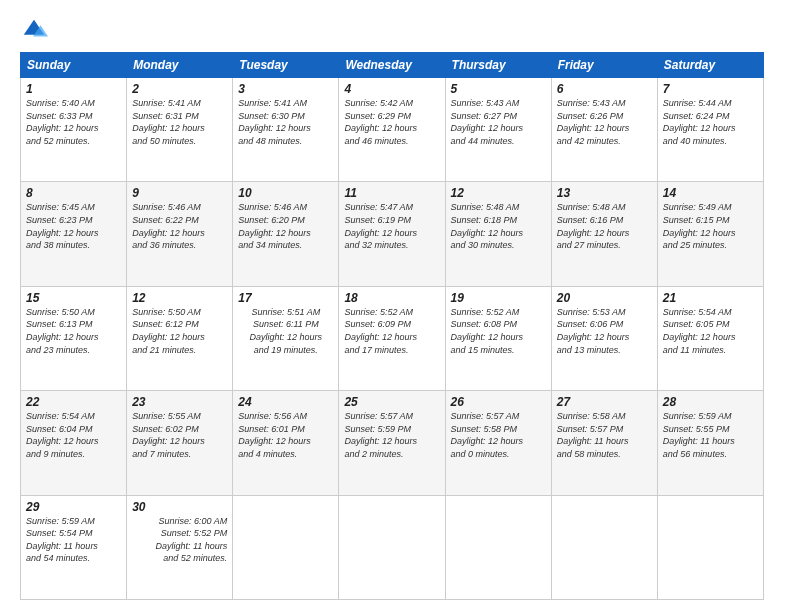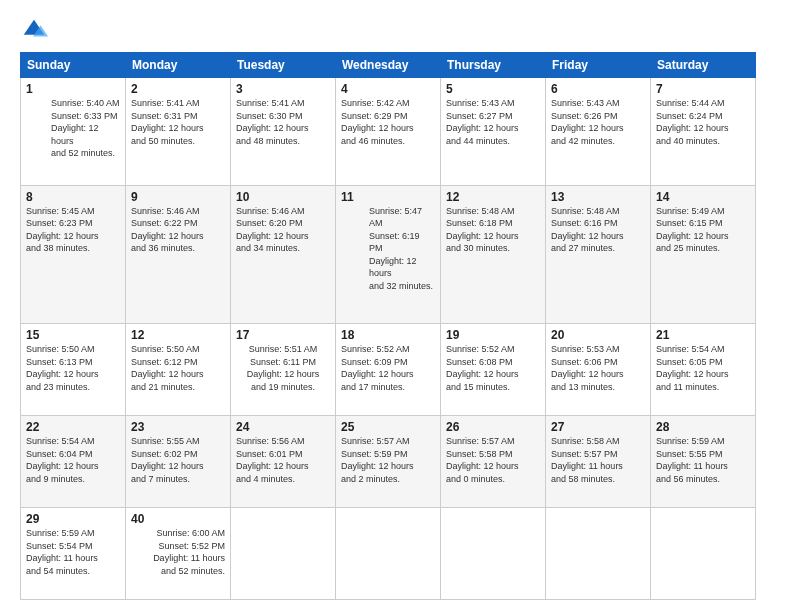--- a/index.html
+++ b/index.html
@@ -6,23 +6,24 @@
     body {
       font-family: Arial, sans-serif;
       background: #fff;
       width: 792px;
       height: 612px;
       overflow: hidden;
     }
     .page {
       width: 792px;
       height: 612px;
-      padding: 16px 36px 12px 20px;
+      padding: 16px 28px 12px 20px;
       display: flex;
       flex-direction: column;
+      font-style: italic;
     }
     .header {
       display: flex;
       align-items: flex-start;
       justify-content: space-between;
       margin-bottom: 8px;
     }
     .logo {
       display: flex;
       align-items: center;
@@ -131,21 +132,21 @@
           <th>Wednesday</th>
           <th>Thursday</th>
           <th>Friday</th>
           <th>Saturday</th>
         </tr>
     </thead>
     <tbody id="calendar-body">
     <tr>
           <td>
             <span class="day-number">1</span>
-            <div class="day-info" style="white-space: pre-line; margin-left: 25px;">Sunrise: 5:40 AM
+            <div class="day-info" style="white-space: pre-line;">Sunrise: 5:40 AM
 Sunset: 6:33 PM
 Daylight: 12 hours
 and 52 minutes.</div>
           </td>
           <td>
             <span class="day-number">2</span>
             <div class="day-info" style="white-space: pre-line;">Sunrise: 5:41 AM
 Sunset: 6:31 PM
 Daylight: 12 hours
 and 50 minutes.</div>
@@ -203,21 +204,21 @@
           </td>
           <td>
             <span class="day-number">10</span>
             <div class="day-info" style="white-space: pre-line;">Sunrise: 5:46 AM
 Sunset: 6:20 PM
 Daylight: 12 hours
 and 34 minutes.</div>
           </td>
           <td>
             <span class="day-number">11</span>
-            <div class="day-info" style="white-space: pre-line; margin-left: 28px;">Sunrise: 5:47 AM
+            <div class="day-info" style="white-space: pre-line;">Sunrise: 5:47 AM
 Sunset: 6:19 PM
 Daylight: 12 hours
 and 32 minutes.</div>
           </td>
           <td>
             <span class="day-number">12</span>
             <div class="day-info" style="white-space: pre-line;">Sunrise: 5:48 AM
 Sunset: 6:18 PM
 Daylight: 12 hours
 and 30 minutes.</div>
@@ -341,21 +342,21 @@
         </tr>
         <tr>
           <td>
             <span class="day-number">29</span>
             <div class="day-info" style="white-space: pre-line;">Sunrise: 5:59 AM
 Sunset: 5:54 PM
 Daylight: 11 hours
 and 54 minutes.</div>
           </td>
           <td>
-            <span class="day-number">40</span>
+            <span class="day-number">30</span>
             <div class="day-info" style="white-space: pre-line; text-align: right;">Sunrise: 6:00 AM
 Sunset: 5:52 PM
 Daylight: 11 hours
 and 52 minutes.</div>
           </td>
           <td class="empty-cell"></td>
           <td class="empty-cell"></td>
           <td class="empty-cell"></td>
           <td class="empty-cell"></td>
           <td class="empty-cell"></td>

